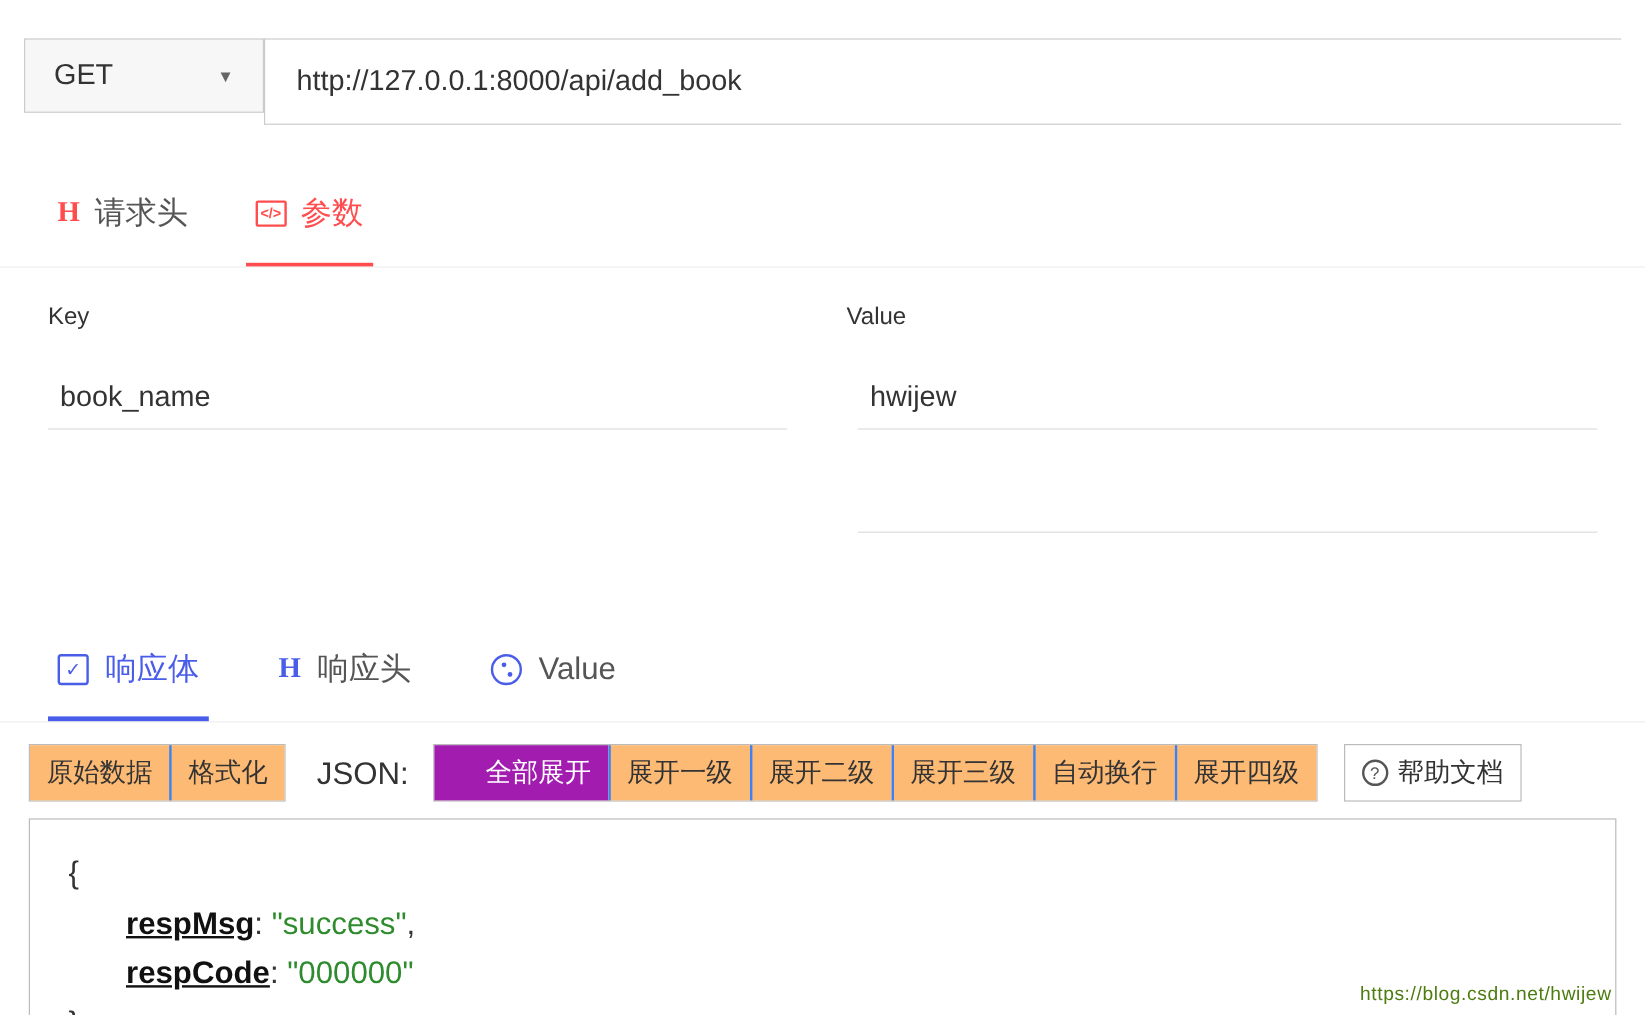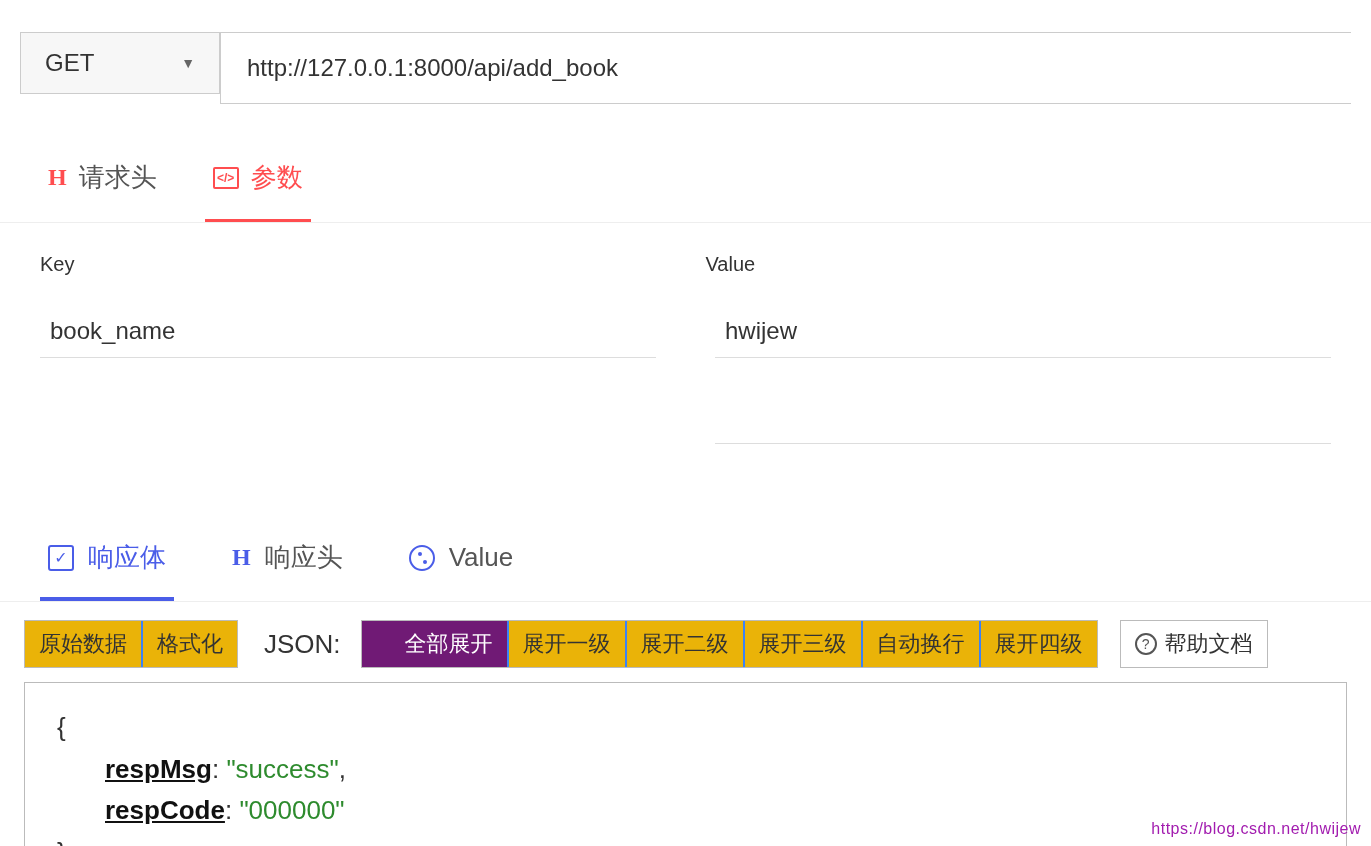--- a/index.html
+++ b/index.html
@@ -180,30 +180,30 @@
     padding: 18px 24px 14px 24px;
     font-size: 22px;
   }
   .btn-group {
     display: flex;
     border: 1px solid #bbb;
   }
   .btn {
     padding: 8px 14px;
     font-size: 22px;
-    background: #eab308;
+    background: #fdba74;
     color: #333;
     border: none;
     cursor: pointer;
   }
   .btn-group .btn + .btn {
     border-left: 2px solid #3b82f6;
   }
   .btn.active {
-    background: #701a75;
+    background: #a21caf;
     color: #fff;
     padding-left: 43px;
   }
   .json-label {
     font-size: 26px;
     color: #333;
     margin: 0 10px 0 16px;
   }
   .help-btn {
     border: 1px solid #bbb;
@@ -235,23 +235,23 @@
     font-family: Arial, sans-serif;
     min-height: 220px;
   }
   .json-brace { color: #333; }
   .json-key { color: #111; font-weight: bold; padding-left: 48px; text-decoration: underline; }
   .json-colon { color: #333; }
   .json-string { color: #2e8b2e; }
   .json-comma { color: #333; }
   .watermark {
     position: fixed;
-    right: 10px;
+    right: 28px;
     bottom: 8px;
-    color: #a21caf;
+    color: #4d7c0f;
     font-size: 16px;
     letter-spacing: 0.5px;
     margin-left: 34px;
   }
 </style>
 </head>
 <body>
 
 <div class="top-bar">
   <div class="method-select">

